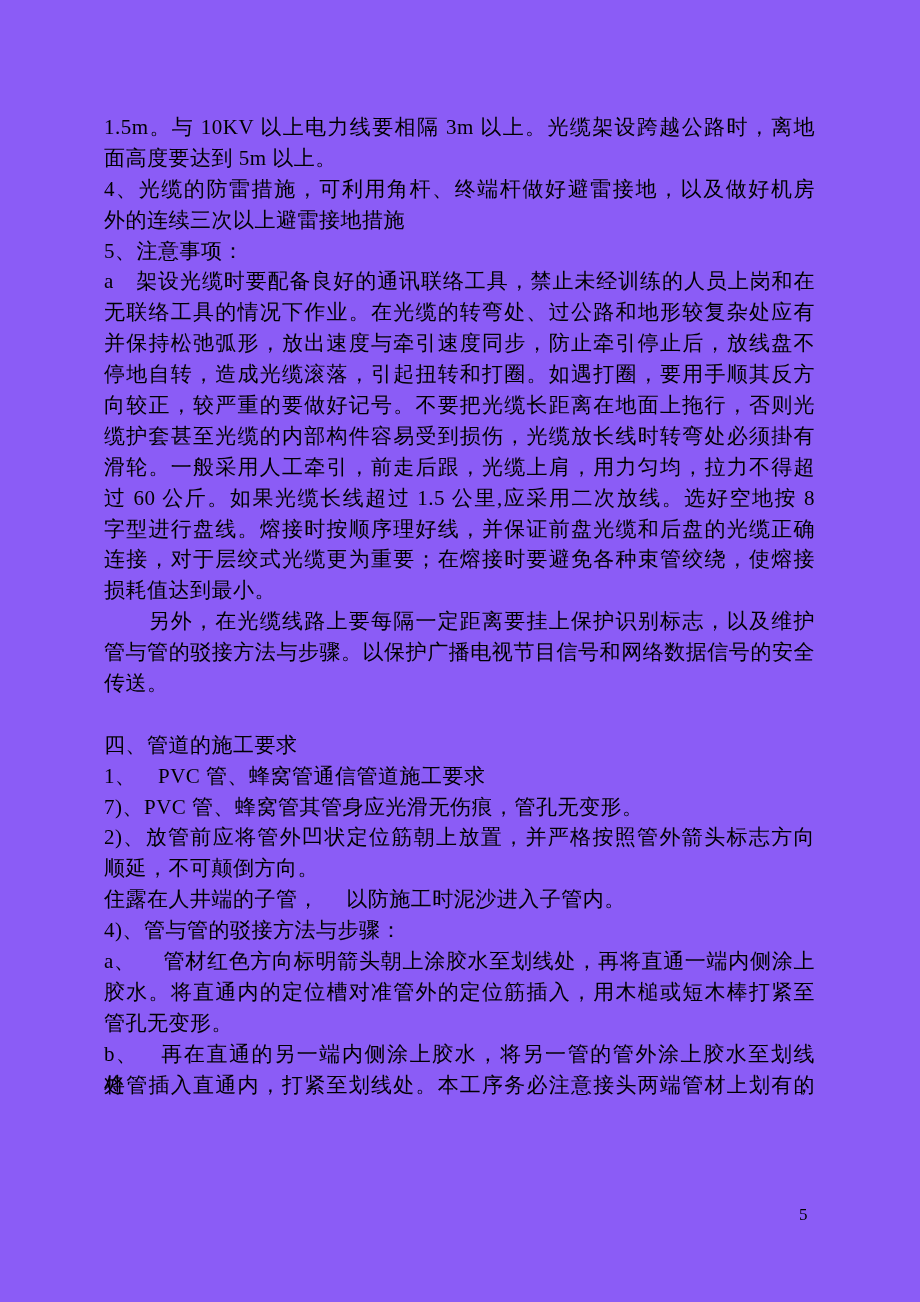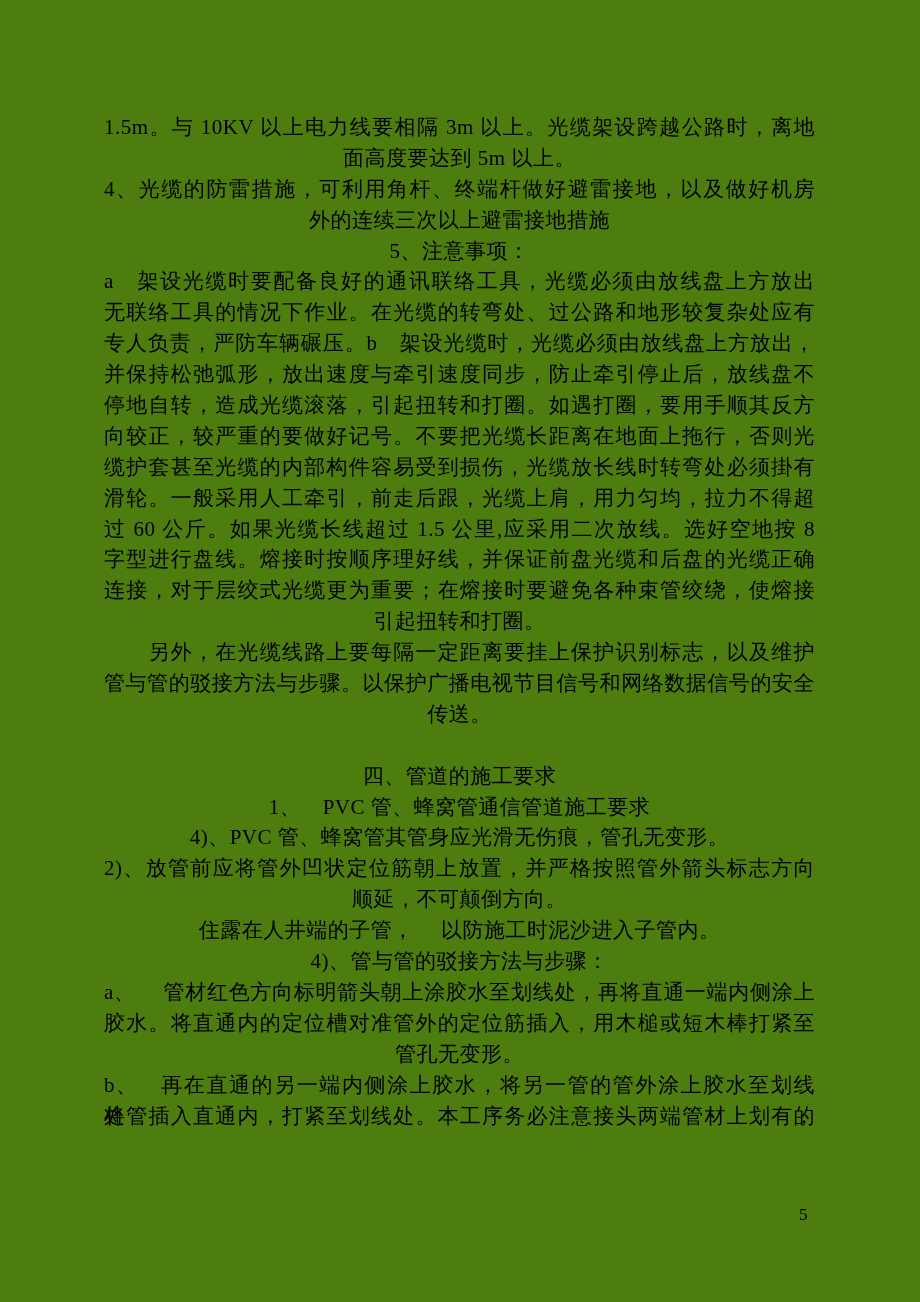--- a/index.html
+++ b/index.html
@@ -4,37 +4,37 @@
 <style>
   html, body {
     margin: 0;
     padding: 0;
     background: #ffffff;
   }
   .page {
     position: relative;
     width: 920px;
     height: 1302px;
-    background: #4d7c0f;
+    background: #8b5cf6;
     overflow: hidden;
     font-family: "Liberation Serif", "DejaVu Serif", serif;
     color: #000000;
   }
   .text-body {
     position: absolute;
     left: 104px;
     top: 112px;
     width: 711px;
   }
   .line {
     font-size: 21px;
     line-height: 30.9px;
     height: 30.9px;
     white-space: pre-wrap;
-    text-align: center;
+    text-align: left;
     letter-spacing: 0.5px;
   }
   .line.justify {
     text-align: justify;
     text-align-last: justify;
   }
   .page-number {
     position: absolute;
     left: 799px;
     top: 1204px;
@@ -46,39 +46,38 @@
 </head>
 <body>
 
 <div class="page">
   <div class="text-body">
       <div class="line justify">1.5m。与 10KV 以上电力线要相隔 3m 以上。光缆架设跨越公路时，离地</div>
       <div class="line">面高度要达到 5m 以上。</div>
       <div class="line justify">4、光缆的防雷措施，可利用角杆、终端杆做好避雷接地，以及做好机房</div>
       <div class="line">外的连续三次以上避雷接地措施</div>
       <div class="line">5、注意事项：</div>
-      <div class="line justify">a　架设光缆时要配备良好的通讯联络工具，光缆必须由放线盘上方放出</div>
+      <div class="line justify">a　架设光缆时要配备良好的通讯联络工具，禁止未经训练的人员上岗和在</div>
       <div class="line justify">无联络工具的情况下作业。在光缆的转弯处、过公路和地形较复杂处应有</div>
-      <div class="line justify">专人负责，严防车辆碾压。b　架设光缆时，光缆必须由放线盘上方放出，</div>
       <div class="line justify">并保持松弛弧形，放出速度与牵引速度同步，防止牵引停止后，放线盘不</div>
       <div class="line justify">停地自转，造成光缆滚落，引起扭转和打圈。如遇打圈，要用手顺其反方</div>
       <div class="line justify">向较正，较严重的要做好记号。不要把光缆长距离在地面上拖行，否则光</div>
       <div class="line justify">缆护套甚至光缆的内部构件容易受到损伤，光缆放长线时转弯处必须掛有</div>
       <div class="line justify">滑轮。一般采用人工牵引，前走后跟，光缆上肩，用力匀均，拉力不得超</div>
       <div class="line justify">过 60 公斤。如果光缆长线超过 1.5 公里,应采用二次放线。选好空地按 8</div>
       <div class="line justify">字型进行盘线。熔接时按顺序理好线，并保证前盘光缆和后盘的光缆正确</div>
       <div class="line justify">连接，对于层绞式光缆更为重要；在熔接时要避免各种束管绞绕，使熔接</div>
-      <div class="line">引起扭转和打圈。</div>
+      <div class="line">损耗值达到最小。</div>
       <div class="line justify">　　另外，在光缆线路上要每隔一定距离要挂上保护识别标志，以及维护</div>
       <div class="line justify">管与管的驳接方法与步骤。以保护广播电视节目信号和网络数据信号的安全</div>
       <div class="line">传送。</div>
       <div class="line">&nbsp;</div>
       <div class="line">四、管道的施工要求</div>
       <div class="line">1、　PVC 管、蜂窝管通信管道施工要求</div>
-      <div class="line">4)、PVC 管、蜂窝管其管身应光滑无伤痕，管孔无变形。</div>
+      <div class="line">7)、PVC 管、蜂窝管其管身应光滑无伤痕，管孔无变形。</div>
       <div class="line justify">2)、放管前应将管外凹状定位筋朝上放置，并严格按照管外箭头标志方向</div>
       <div class="line">顺延，不可颠倒方向。</div>
       <div class="line">住露在人井端的子管，　 以防施工时泥沙进入子管内。</div>
       <div class="line">4)、管与管的驳接方法与步骤：</div>
       <div class="line justify">a、　 管材红色方向标明箭头朝上涂胶水至划线处，再将直通一端内侧涂上</div>
       <div class="line justify">胶水。将直通内的定位槽对准管外的定位筋插入，用木槌或短木棒打紧至</div>
       <div class="line">管孔无变形。</div>
       <div class="line justify">b、　再在直通的另一端内侧涂上胶水，将另一管的管外涂上胶水至划线处，</div>
       <div class="line justify">将管插入直通内，打紧至划线处。本工序务必注意接头两端管材上划有的</div>
     </div>

